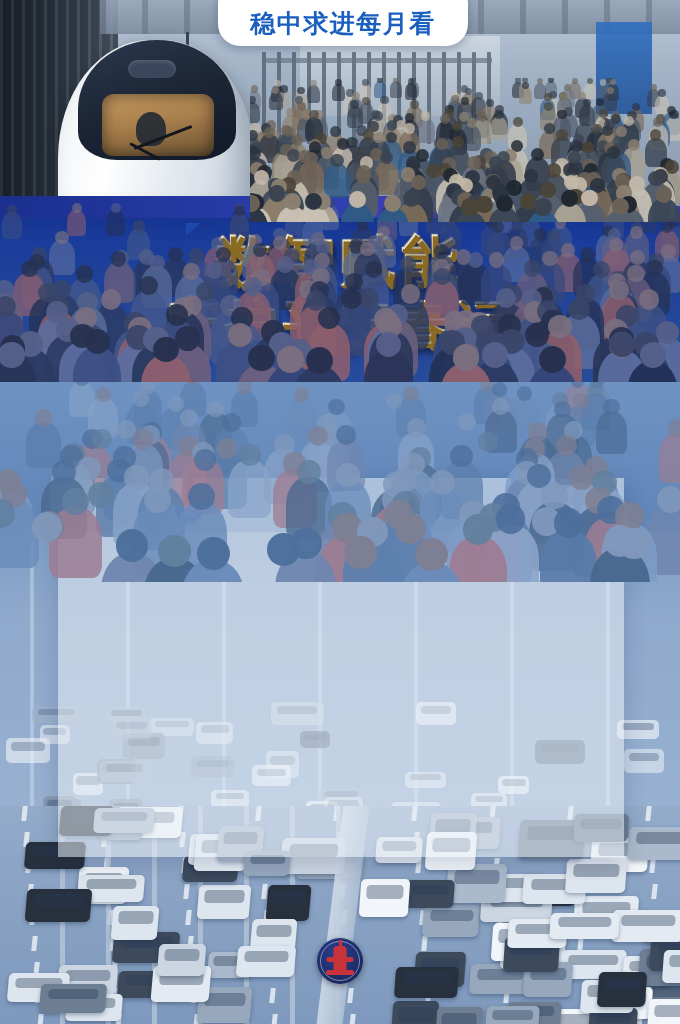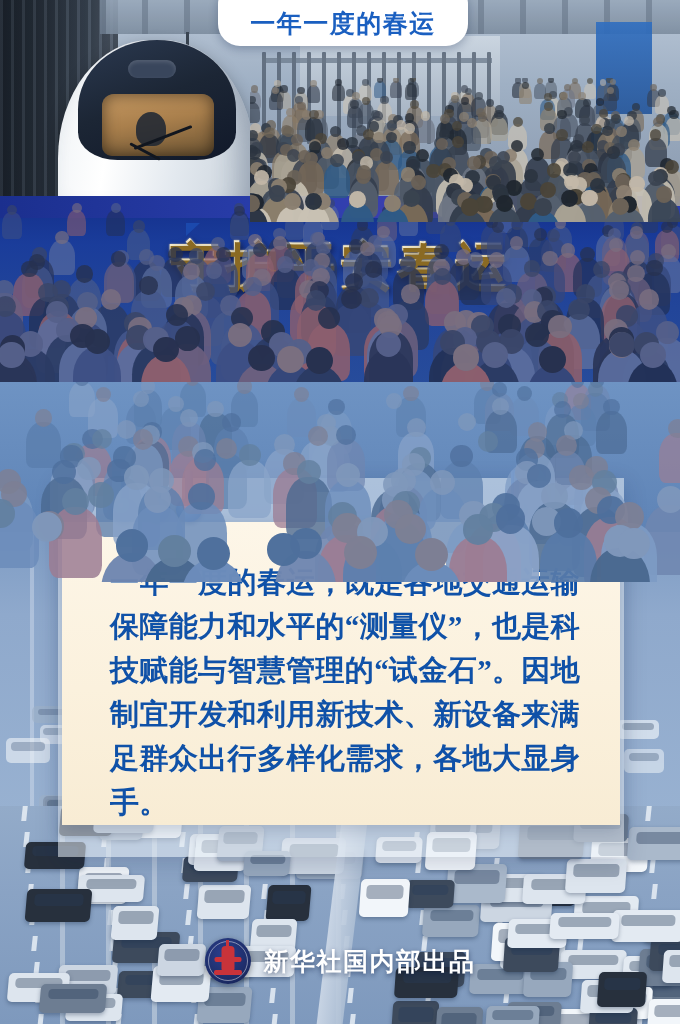--- a/index.html
+++ b/index.html
@@ -1026,25 +1026,26 @@
         <span style="left: 163.217px; top: 116.105px; width: 40.5907px; height: 54.7974px; background: rgb(34, 49, 88); opacity: 0.85; z-index: 66;"></span>
         <span style="left: 172.959px; top: 100.908px; width: 21.1071px; height: 21.1071px; border-radius: 50%; background: rgb(122, 111, 128); opacity: 0.87; z-index: 67;"></span>
         <span style="left: 433.099px; top: 131.543px; width: 43.8348px; height: 59.1769px; background: rgb(53, 71, 122); opacity: 0.89; z-index: 76;"></span>
         <span style="left: 443.619px; top: 115.131px; width: 22.7941px; height: 22.7941px; border-radius: 50%; background: rgb(122, 111, 128); opacity: 0.9; z-index: 77;"></span>
       </div>
     <div class="tint"></div>
     <div class="topline"></div>
   </div>
 
   <div class="title-wrap">
+    <div class="t-line t1">数智赋能</div>
     <div class="t-line t2">守护平安春运</div>
   </div>
 
   <div class="badge">
-    <span>一年一度的春运</span>
+    <span>稳中求进每月看</span>
   </div>
 
   <div class="tag-tail"></div>
 
   <div class="band-mid">
     <div class="photo" id="crowdMid">
         <span style="left: 484.62px; top: 28.2744px; width: 31.9071px; height: 43.0746px; background: rgb(73, 104, 143); opacity: 0.62; z-index: 16;"></span>
         <span style="left: 492.278px; top: 16.3284px; width: 16.5917px; height: 16.5917px; border-radius: 50%; background: rgb(128, 152, 187); opacity: 0.66; z-index: 17;"></span>
         <span style="left: 20.7101px; top: 150.143px; width: 57.5495px; height: 77.6918px; opacity: 0.92; z-index: 83;"></span>
         <span style="left: 34.522px; top: 128.597px; width: 29.9257px; height: 29.9257px; border-radius: 50%; background: rgb(125, 127, 148); opacity: 0.93; z-index: 84;"></span>
@@ -1515,26 +1516,22 @@
       <div class="pin" style="left: 540px; top: 470px;">
         <div class="stem"></div>
         <div class="head"></div>
       </div>
       <div class="pin" style="left: 572px; top: 470px;">
         <div class="stem"></div>
         <div class="head"></div>
       </div>
     </div>
 
-  <div class="card">
-    <div class="card-text">一年一度的春运，既是各地交通运输保障能力和水平的“测量仪”，也是科技赋能与智慧管理的“试金石”。因地制宜开发和利用新技术、新设备来满足群众出行多样化需求，各地大显身手。</div>
-  </div>
 
   <div class="footer">
     <div class="xh-logo">
       <div class="ring"></div>
       <div class="tower"></div>
       <div class="base"></div>
     </div>
-    <div class="footer-text">新华社国内部出品</div>
   </div>
 
 </div>
 
 </body></html>

